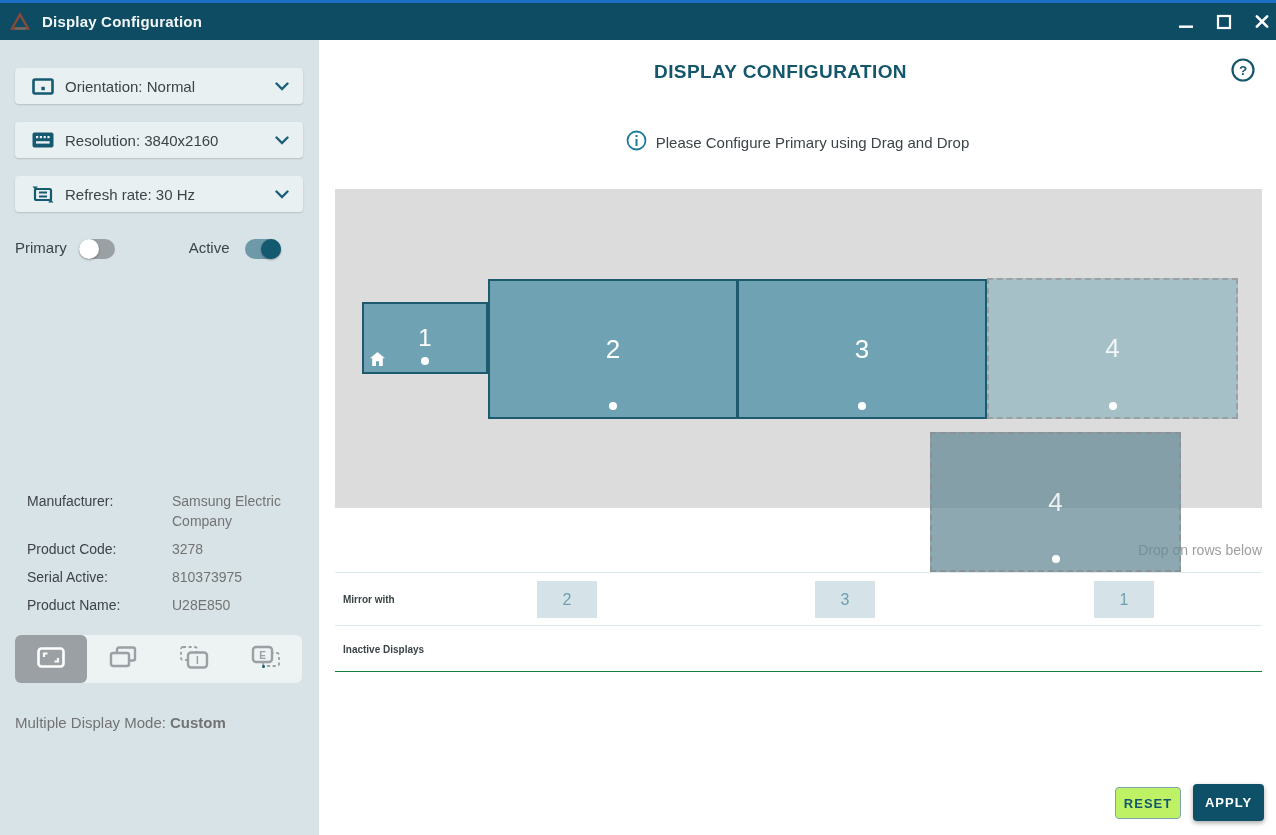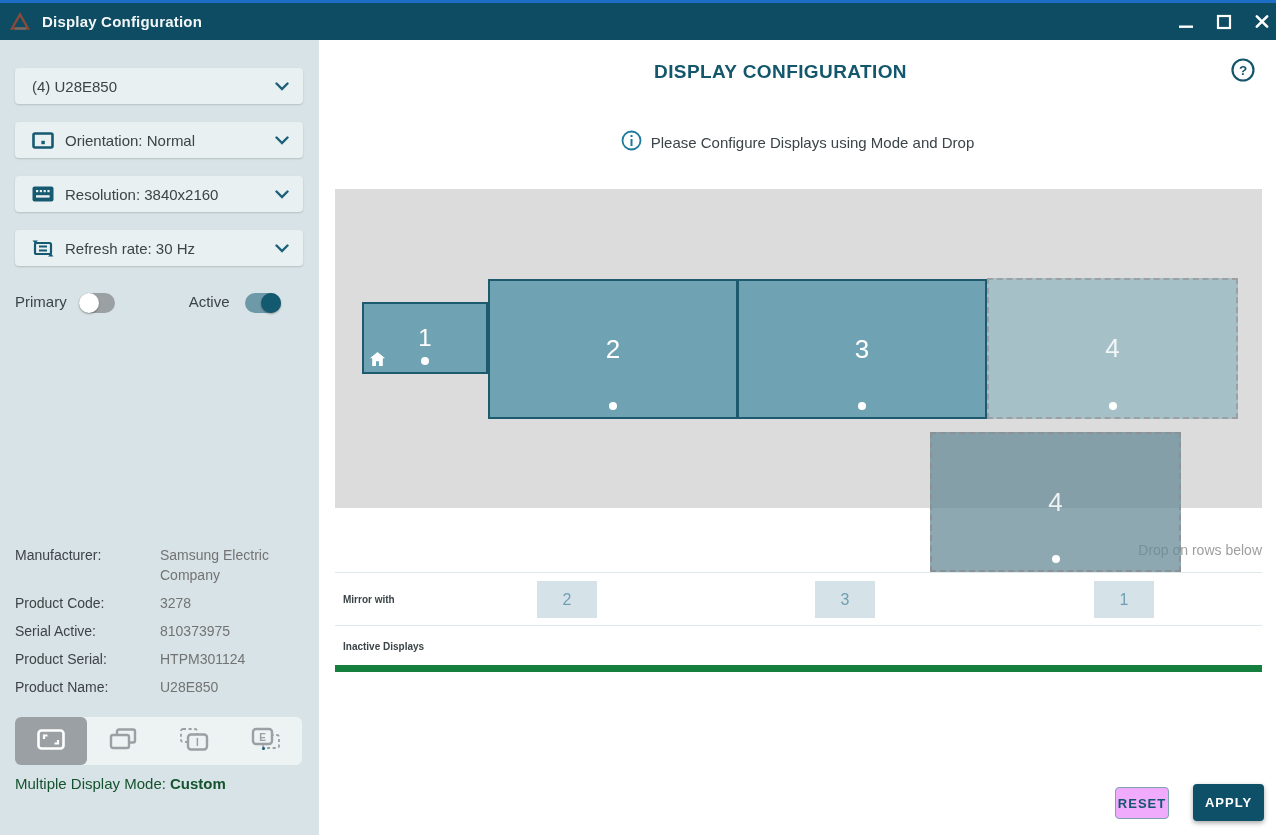--- a/index.html
+++ b/index.html
@@ -79,39 +79,39 @@
     position: absolute; top: 0;
     box-shadow: 0 1px 2px rgba(0,0,0,0.35);
   }
   .toggle.off { background: #9aa0a3; }
   .toggle.off .knob { left: 0; background: #ffffff; }
   .toggle.on { background: #6e99a8; }
   .toggle.on .knob { right: 0; background: #135a70; }
   .t-label { color: #3b4447; }
   
   .details { margin-top: 232px; font-size: 14px; }
-  .d-row { display: flex; margin-bottom: 8px; line-height: 20px; }
+  .d-row { display: flex; margin-bottom: 8px; line-height: 20px; margin-left: 12px; }
   .d-label { width: 145px; font-weight: 500; color: #3d4346; flex-shrink: 0; }
   .d-value { color: #737373; width: 141px; }
   
   .mode-toolbar {
     margin-top: 20px;
     height: 48px;
     width: 287px;
     background: #edf2f3;
     border-radius: 6px;
     display: flex;
   }
   .mode-cell {
     flex: 1;
     display: flex; align-items: center; justify-content: center;
     cursor: pointer;
   }
   .mode-cell.selected { background: #9aa0a3; border-radius: 6px; }
-  .mode-line { margin-top: 10px; font-size: 15px; color: #14532d; }
+  .mode-line { margin-top: 31px; font-size: 15px; color: #737373; }
   .mode-line .mode-value { font-weight: 700; margin-left: 4px; }
   
   .heading {
     position: absolute; top: 21px; left: 0; right: 34px;
     text-align: center;
     font-size: 19px; font-weight: 700;
     color: #14576d; letter-spacing: 0.4px;
   }
   .help-btn { position: absolute; top: 17px; right: 20px; cursor: pointer; }
   .info-row {
@@ -160,21 +160,21 @@
   .d4drag .dot {
     position: absolute; bottom: 7px; left: 50%; margin-left: -4px;
     width: 8px; height: 8px; border-radius: 50%; background: #ffffff;
   }
   .drop-hint {
     position: absolute; left: 16px; top: 502px; width: 927px;
     text-align: right; font-size: 14px; color: #9e9e9e;
   }
   .rows { position: absolute; left: 16px; top: 532px; width: 927px; }
   .row { position: relative; border-top: 1px solid #dde8ea; }
-  .row.inactive-row { border-bottom: 7px solid #15803d; }
+  .row.inactive-row { border-bottom: 1px solid #15803d; }
   .row-label {
     position: absolute; left: 8px; top: 50%; transform: translateY(-50%);
     font-size: 10px; font-weight: 700; color: #3b4447;
   }
   .mirror-row { height: 53px; }
   .inactive-row { height: 47px; }
   .chip {
     position: absolute; top: 8px;
     width: 60px; height: 37px;
     background: #d5e3e8;
@@ -188,22 +188,22 @@
   .chip-1 { left: 759px; }
   
   .btn {
     position: absolute;
     display: flex; align-items: center; justify-content: center;
     font-size: 13px; font-weight: 700; letter-spacing: 1px;
     border-radius: 4px; cursor: pointer;
     font-family: "Liberation Sans", sans-serif;
   }
   .btn-reset {
-    left: 796px; top: 747px; width: 54px; height: 32px;
-    background: #f0abfc; border: 1px solid #7ba4b2; color: #14576d;
+    left: 796px; top: 747px; width: 66px; height: 32px;
+    background: #bef264; border: 1px solid #7ba4b2; color: #14576d;
   }
   .btn-apply {
     left: 874px; top: 744px; width: 71px; height: 37px;
     background: #0e5068; color: #ffffff;
     box-shadow: 0 2px 5px rgba(0,0,0,0.35);
   }
 </style>
 </head>
 <body>
 
@@ -230,28 +230,20 @@
       <svg width="17" height="17" viewBox="0 0 17 17">
           <path d="M3 3 L14 14 M14 3 L3 14" stroke="#ffffff" stroke-width="2.8" stroke-linecap="round"></path>
         </svg>
     </span>
   </div>
 </div>
 
 <div class="app-body">
   <aside class="sidebar">
 
-    <div class="card">
-      <span class="c-label">(4) U28E850</span>
-      <span class="chevron">
-        <svg width="14" height="9" viewBox="0 0 14 9">
-            <path d="M1.5 1.5 L7 7 L12.5 1.5" fill="none" stroke="#1b6078" stroke-width="2.4" stroke-linecap="round"></path>
-          </svg>
-      </span>
-    </div>
 
     <div class="card">
       <span class="c-icon">
         <svg width="22" height="17" viewBox="0 0 22 17">
           <rect x="1.5" y="1.5" width="19" height="14" rx="1.5" fill="none" stroke="#155a70" stroke-width="2.6"></rect>
           <rect x="9.4" y="8.8" width="3.4" height="3.4" fill="#155a70"></rect>
         </svg>
       </span>
       <span class="c-label">Orientation: Normal</span>
       <span class="chevron">
@@ -317,24 +309,20 @@
       </div>
       <div class="d-row">
         <span class="d-label">Product Code:</span>
         <span class="d-value">3278</span>
       </div>
       <div class="d-row">
         <span class="d-label">Serial Active:</span>
         <span class="d-value">810373975</span>
       </div>
       <div class="d-row">
-        <span class="d-label">Product Serial:</span>
-        <span class="d-value">HTPM301124</span>
-      </div>
-      <div class="d-row">
         <span class="d-label">Product Name:</span>
         <span class="d-value">U28E850</span>
       </div>
     </div>
 
     <div class="mode-toolbar">
       <div class="mode-cell selected">
         <span>
           <svg width="32" height="25" viewBox="0 0 32 25">
             <rect x="3.5" y="3.5" width="25" height="18" rx="3" fill="none" stroke="#ffffff" stroke-width="2.6"></rect>
@@ -390,21 +378,21 @@
     </span>
 
     <div class="info-row">
       <span>
         <svg width="21" height="21" viewBox="0 0 21 21">
           <circle cx="10.5" cy="10.5" r="9" fill="none" stroke="#1d7a9c" stroke-width="1.8"></circle>
           <rect x="9.5" y="9" width="2" height="7" fill="#1d7a9c"></rect>
           <rect x="9.5" y="5" width="2" height="2" fill="#1d7a9c"></rect>
         </svg>
       </span>
-      <span>Please Configure Displays using Mode and Drop</span>
+      <span>Please Configure Primary using Drag and Drop</span>
     </div>
 
     <div class="canvas">
       <div class="disp active d1">
         <span>1</span>
         <span class="home">
           <svg width="15" height="14" viewBox="0 0 15 14">
               <path d="M7.5 0 L0 6.2 H2.2 V14 H6 V9.2 H9 V14 H12.8 V6.2 H15 Z" fill="#ffffff"></path>
             </svg>
         </span>

